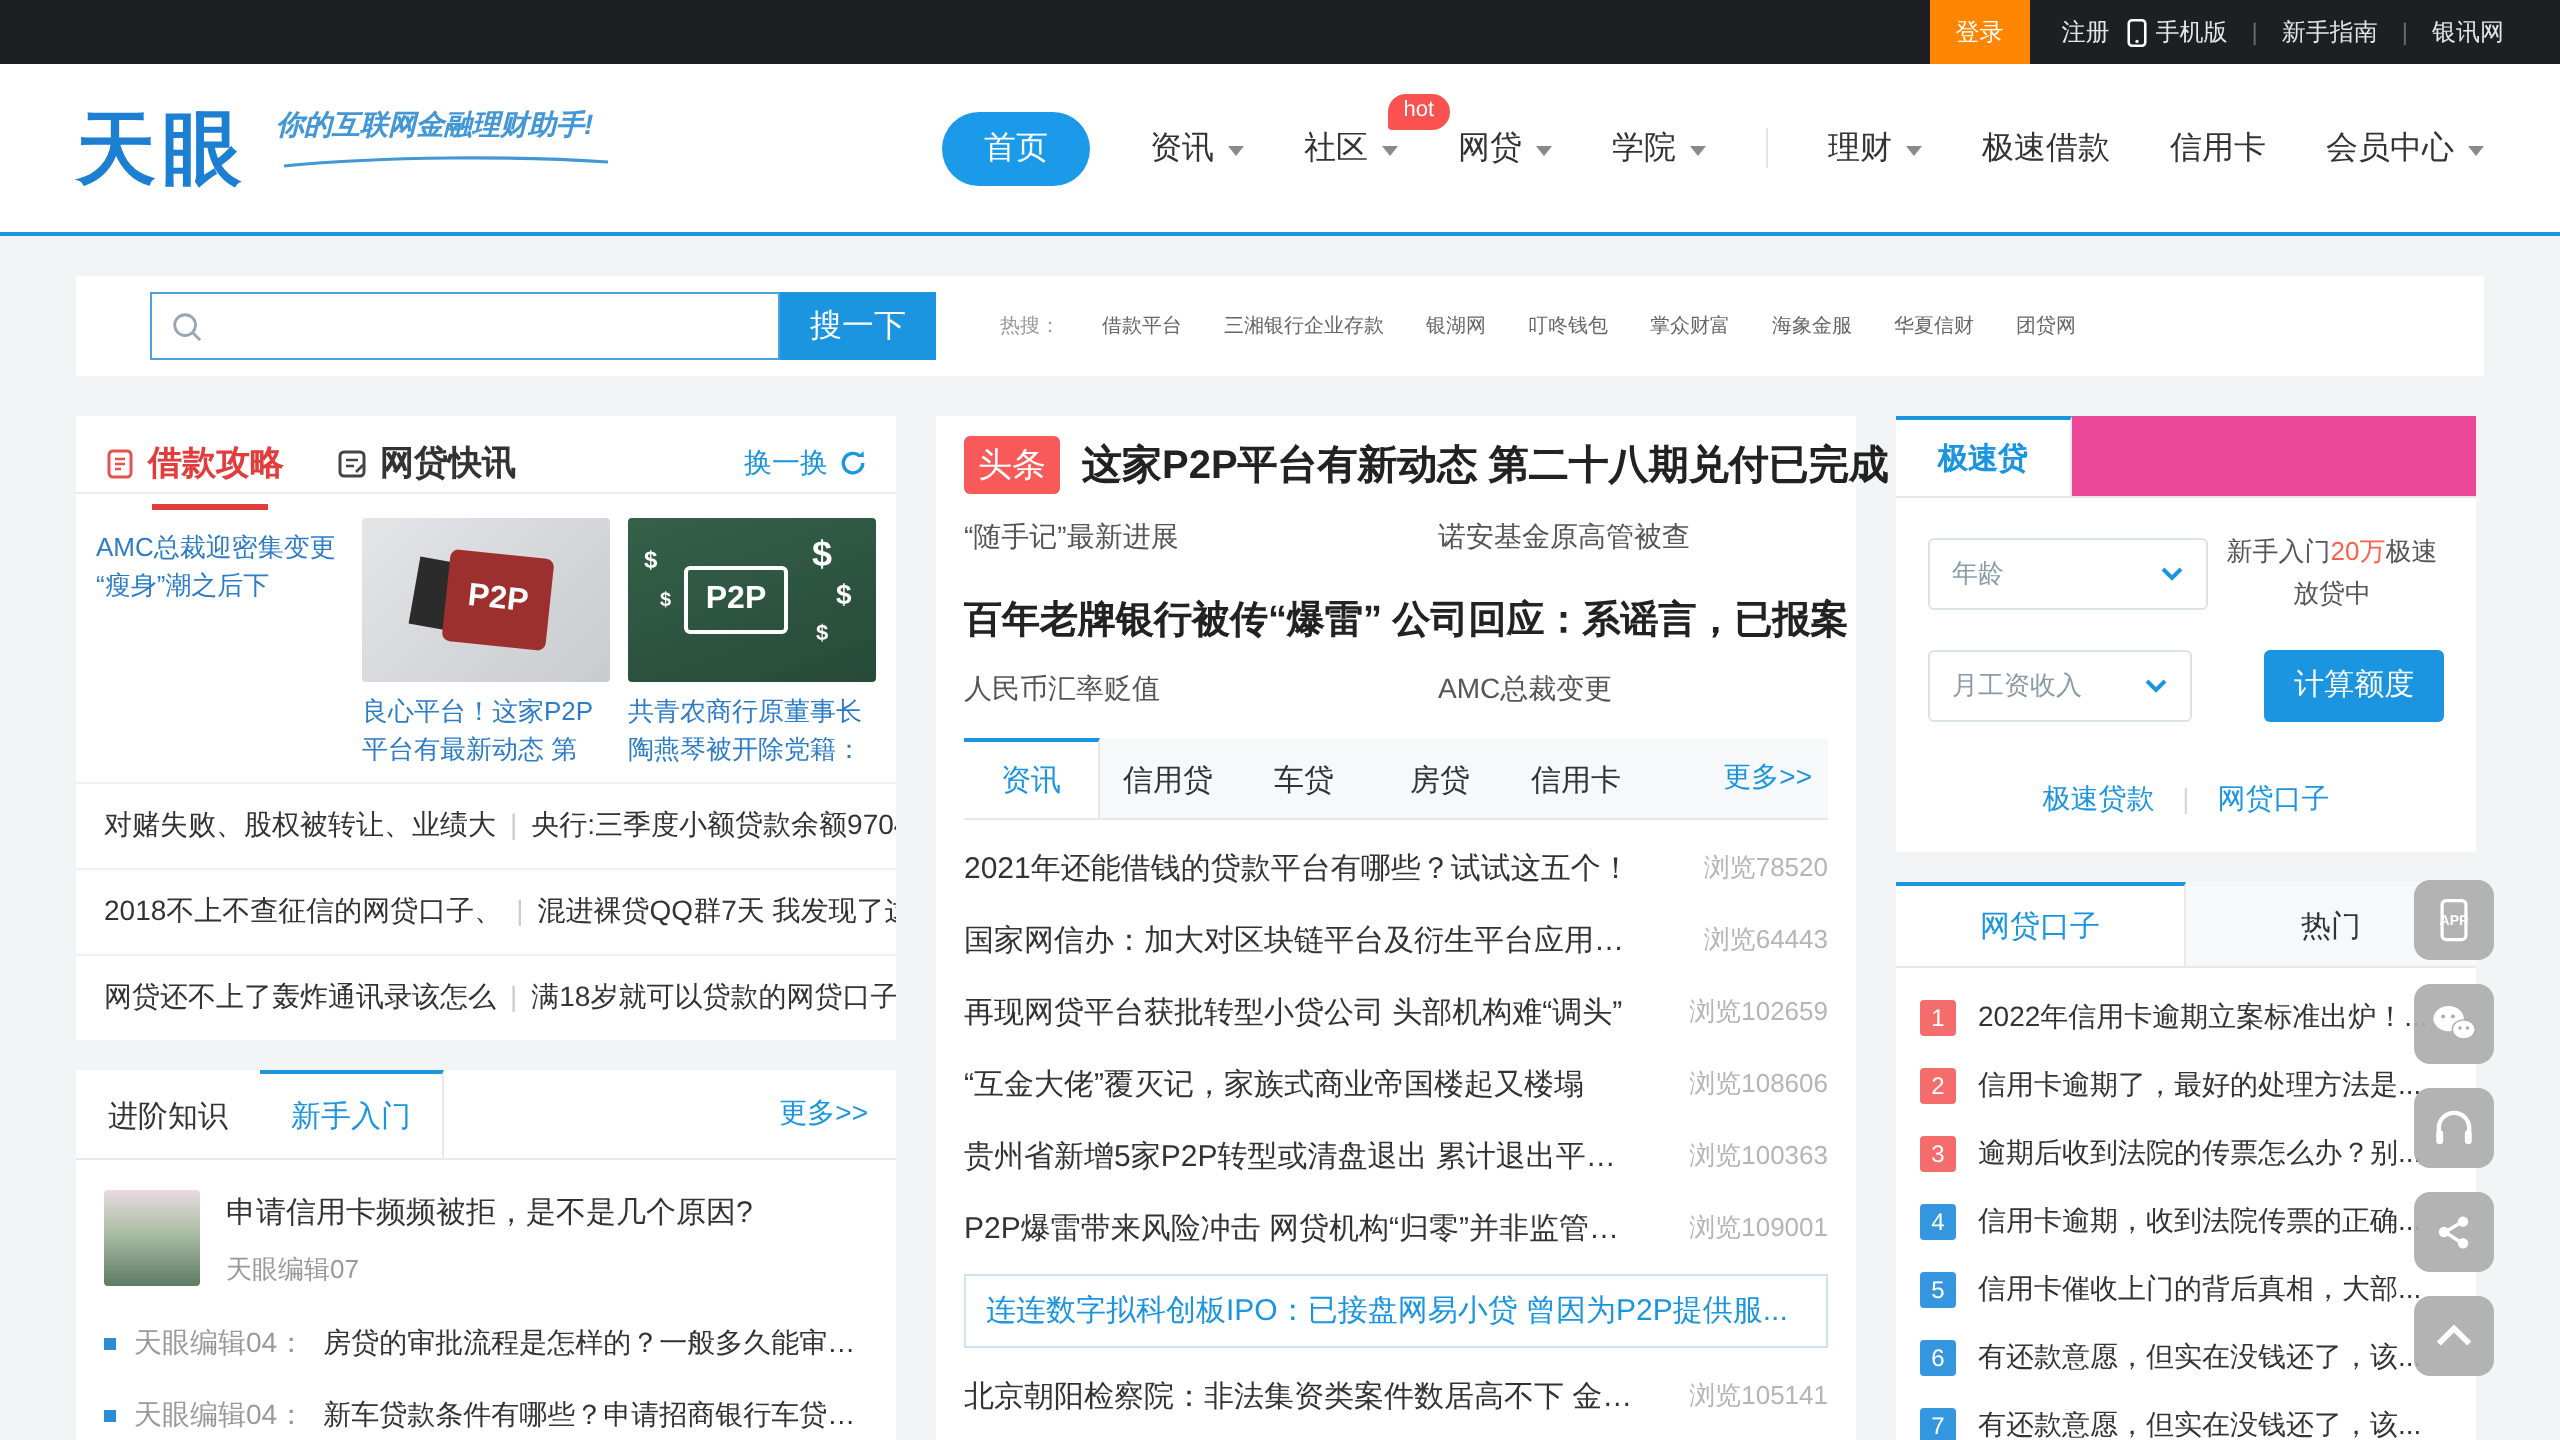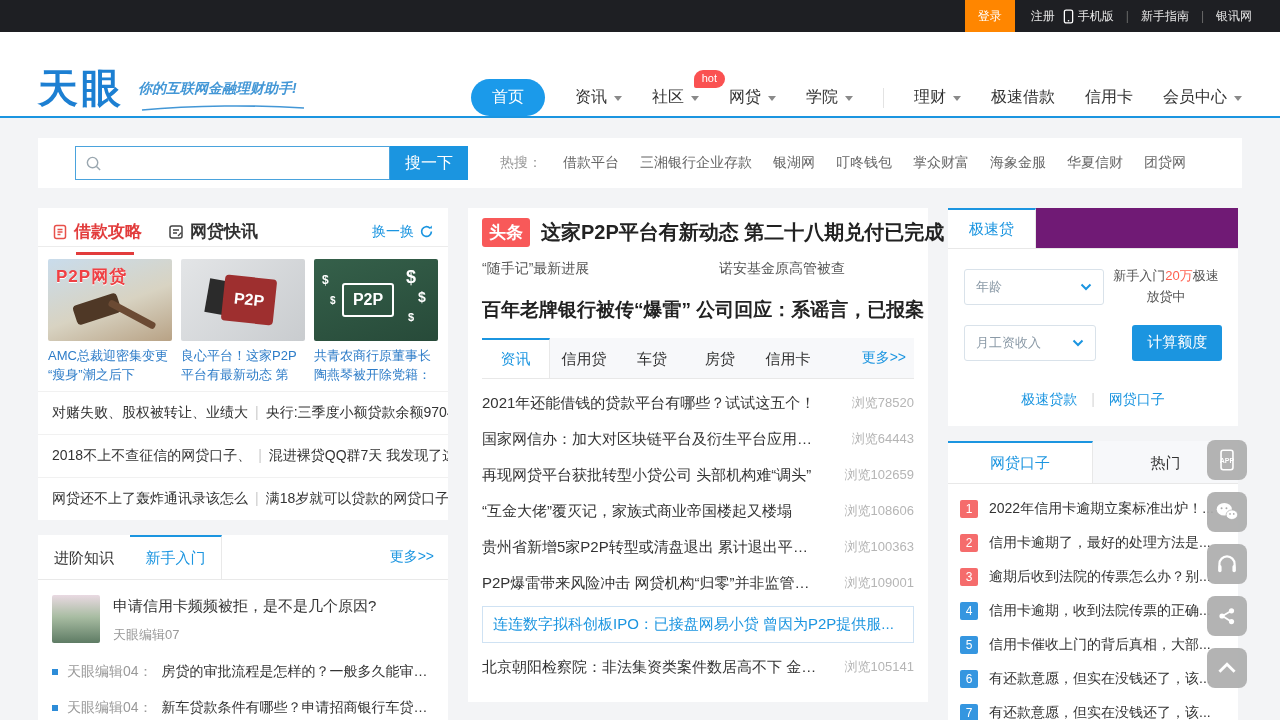--- a/index.html
+++ b/index.html
@@ -9,41 +9,41 @@
 
   
   .topbar { height:32px; background:#1e1f23; display:flex; justify-content:flex-end; align-items:center; font-size:12px; color:#e5e5e5; padding-right:24px; }
   .tb-login { background:#ff8600; color:#fff; height:32px; line-height:32px; padding:0 13px; margin-right:12px; }
   .tb-link { color:#e5e5e5; margin:0 4px; }
   .tb-mobile { display:flex; align-items:center; gap:4px; margin:0 4px; }
   .tb-sep { color:#6a6a6a; margin:0 8px; }
 
   
   .header { height:86px; background:#fff; border-bottom:2px solid #1b95e0; }
-  .header-inner { width:1204px; margin:0 auto; height:100%; display:flex; align-items:flex-end; }
+  .header-inner { width:1204px; margin:0 auto; height:100%; display:flex; align-items:center; }
   .logo { font-size:40px; font-weight:bold; color:#1c7fd2; letter-spacing:3px; }
   .slogan-wrap { margin-left:14px; margin-top:-4px; }
   .slogan { color:#4397d6; font-size:14px; font-style:italic; font-weight:bold; white-space:nowrap; }
   nav { margin-left:auto; display:flex; align-items:center; gap:30px; font-size:16px; color:#333; }
   .nav-item { display:flex; align-items:center; gap:7px; position:relative; cursor:pointer; }
   .nav-item.active { background:#1b9aea; color:#fff; padding:8px 21px; border-radius:19px; }
   .caret { width:0; height:0; border-left:4.5px solid transparent; border-right:4.5px solid transparent; border-top:5.5px solid #8a8a8a; margin-top:2px; }
   .hot-badge { position:absolute; top:-17px; right:-26px; background:#fa5151; color:#fff; font-size:11px; line-height:1; padding:3px 8px 4px; border-radius:9px 9px 9px 2px; font-style:normal; }
   .nav-sep { width:1px; height:20px; background:#e3e3e3; }
 
   
   .page { width:1204px; margin:0 auto; padding-top:20px; }
 
   
   .search-card { background:#fff; height:50px; display:flex; align-items:center; padding-left:37px; margin-bottom:20px; }
   .search-box { display:flex; align-items:center; }
   .search-input-wrap { width:315px; height:34px; border:1px solid #4aa3dd; display:flex; align-items:center; padding-left:9px; gap:6px; background:#fff; }
   .search-input { border:none; outline:none; flex:1; height:100%; font-size:14px; }
   .search-btn { width:78px; height:34px; background:#1b95e0; color:#fff; border:none; font-size:16px; cursor:pointer; }
-  .hot-search { margin-left:32px; font-size:14px; color:#999; display:flex; align-items:center; gap:21px; white-space:nowrap; }
+  .hot-search { margin-left:32px; font-size:10px; color:#999; display:flex; align-items:center; gap:21px; white-space:nowrap; }
   .hot-search a { color:#666; }
 
   .columns { display:flex; gap:20px; align-items:flex-start; }
   .card { background:#fff; }
 
   
   .col-left { width:410px; flex-shrink:0; }
   .guide-header { display:flex; align-items:center; padding:12px 14px 3px; border-bottom:1px solid #ececec; }
   .guide-tab { font-size:17px; font-weight:bold; display:flex; align-items:center; gap:6px; cursor:pointer; position:relative; }
   .guide-tab.active { color:#e23c3c; }
@@ -78,38 +78,38 @@
   .k-feature-title { font-size:15px; color:#333; padding-top:2px; }
   .k-feature-author { font-size:13px; color:#999; margin-top:10px; }
   .k-item { display:flex; align-items:center; gap:9px; padding:9px 14px; font-size:14px; white-space:nowrap; overflow:hidden; cursor:pointer; }
   .k-bullet { width:6px; height:6px; background:#2d8cd8; flex-shrink:0; }
   .k-author { color:#999; flex-shrink:0; }
   .k-title { color:#333; overflow:hidden; text-overflow:ellipsis; }
 
   
   .col-center { width:460px; flex-shrink:0; padding:10px 14px 0; }
   .headline1 { display:flex; align-items:center; gap:11px; }
-  .badge-toutiao { background:#f85959; color:#fff; font-size:17px; font-weight:bold; padding:3px 7px; border-radius:3px; flex-shrink:0; }
+  .badge-toutiao { background:#f85959; color:#fff; font-size:17px; font-weight:normal; padding:3px 7px; border-radius:3px; flex-shrink:0; }
   .h1-text { font-size:20px; font-weight:bold; color:#222; white-space:nowrap; }
   .subrow { display:flex; margin-top:13px; font-size:14px; color:#555; }
   .subrow .s1 { width:237px; flex-shrink:0; }
   .headline2 { font-size:19px; font-weight:bold; color:#222; margin-top:19px; white-space:nowrap; }
   .c-tabs { display:flex; align-items:center; background:#f7f8fa; border-bottom:1px solid #e8e8e8; margin-top:15px; }
   .c-tab { width:68px; text-align:center; padding:10px 0 9px; font-size:15px; color:#333; border-top:2px solid transparent; cursor:pointer; }
   .c-tab.active { background:#fff; color:#1b95e0; border-top-color:#1b95e0; border-right:1px solid #e8e8e8; }
   .c-more { margin-left:auto; margin-right:8px; color:#1b95e0; font-size:14px; }
   .c-list { padding-top:6px; }
   .c-row { display:flex; align-items:center; padding:8.5px 0; font-size:15px; cursor:pointer; }
   .c-row-title { color:#333; flex:1; white-space:nowrap; overflow:hidden; text-overflow:ellipsis; }
   .c-views { color:#b5b5b5; font-size:13px; margin-left:28px; flex-shrink:0; }
   .c-highlight { border:1px solid #cfe2f3; color:#1b95e0; font-size:15px; padding:8px 10px; margin:5px 0 6px; white-space:nowrap; overflow:hidden; text-overflow:ellipsis; cursor:pointer; }
 
   
   .col-right { width:290px; flex-shrink:0; }
-  .r-tabbar { display:flex; background:#701a75; border-bottom:1px solid #e8e8e8; }
+  .r-tabbar { display:flex; background:#ec4899; border-bottom:1px solid #e8e8e8;font-weight:bold; }
   .r-tab { text-align:center; padding:10px 0 9px; font-size:15px; color:#333; border-top:2px solid transparent; cursor:pointer; }
   .r-tab.single { width:88px; background:#fff; color:#1b95e0; border-top-color:#1b95e0; border-right:1px solid #e8e8e8; }
   .r-form { padding:17px 16px 0; }
   .form-row { display:flex; align-items:center; justify-content:space-between; margin-bottom:17px; }
   .select { width:140px; height:36px; border:1px solid #d9e2ea; border-radius:3px; display:flex; align-items:center; justify-content:space-between; padding:0 11px; color:#8b9aa7; font-size:13px; cursor:pointer; background:#fff; }
   .promo { width:112px; text-align:center; font-size:13px; color:#555; line-height:1.6; }
   .promo .amount { color:#ff5f4e; }
   .calc-btn { width:96px; height:36px; background:#1b95e0; color:#fff; border:none; border-radius:3px; font-size:15px; cursor:pointer;margin-left:36px; }
   .r-links { text-align:center; padding:13px 0 17px; font-size:14px; }
   .r-links a { color:#1b95e0; }
@@ -245,25 +245,20 @@
           <div class="refresh">
             <span>换一换</span>
             <svg width="15" height="15" viewBox="0 0 16 16">
                 <path d="M13.2 8 a5.2 5.2 0 1 1 -1.6 -3.7" fill="none" stroke="#1b95e0" stroke-width="1.8"></path>
                 <path d="M13.6 1.6 l0.2 3.3 -3.3 -0.2 z" fill="#1b95e0"></path>
               </svg>
           </div>
         </div>
         <div class="guide-cards">
           <div class="guide-card">
-            <div class="guide-img img1">
-              <span class="img-text">P2P网贷</span>
-              <div class="gavel-head"></div>
-              <div class="gavel-handle"></div>
-            </div>
             <div class="guide-caption">AMC总裁迎密集变更 “瘦身”潮之后下</div>
           </div>
           <div class="guide-card">
             <div class="guide-img img2">
               <div class="puzzle-dark"></div>
               <div class="puzzle-red">
                   <span>P2P</span>
                 </div>
             </div>
             <div class="guide-caption">良心平台！这家P2P平台有最新动态 第</div>
@@ -323,20 +318,24 @@
     <div class="col-center card">
       <div class="headline1">
         <span class="badge-toutiao">头条</span>
         <a class="h1-text">这家P2P平台有新动态 第二十八期兑付已完成</a>
       </div>
       <div class="subrow">
         <a class="s1">“随手记”最新进展</a>
         <a>诺安基金原高管被查</a>
       </div>
       <a class="headline2" style="display:block;">百年老牌银行被传“爆雷” 公司回应：系谣言，已报案</a>
+      <div class="subrow">
+        <a class="s1">人民币汇率贬值</a>
+        <a>AMC总裁变更</a>
+      </div>
 
       <div class="c-tabs">
         <div class="c-tab active">资讯</div>
         <div class="c-tab">信用贷</div>
         <div class="c-tab">车贷</div>
         <div class="c-tab">房贷</div>
         <div class="c-tab">信用卡</div>
         <a class="c-more">更多&gt;&gt;</a>
       </div>
 

